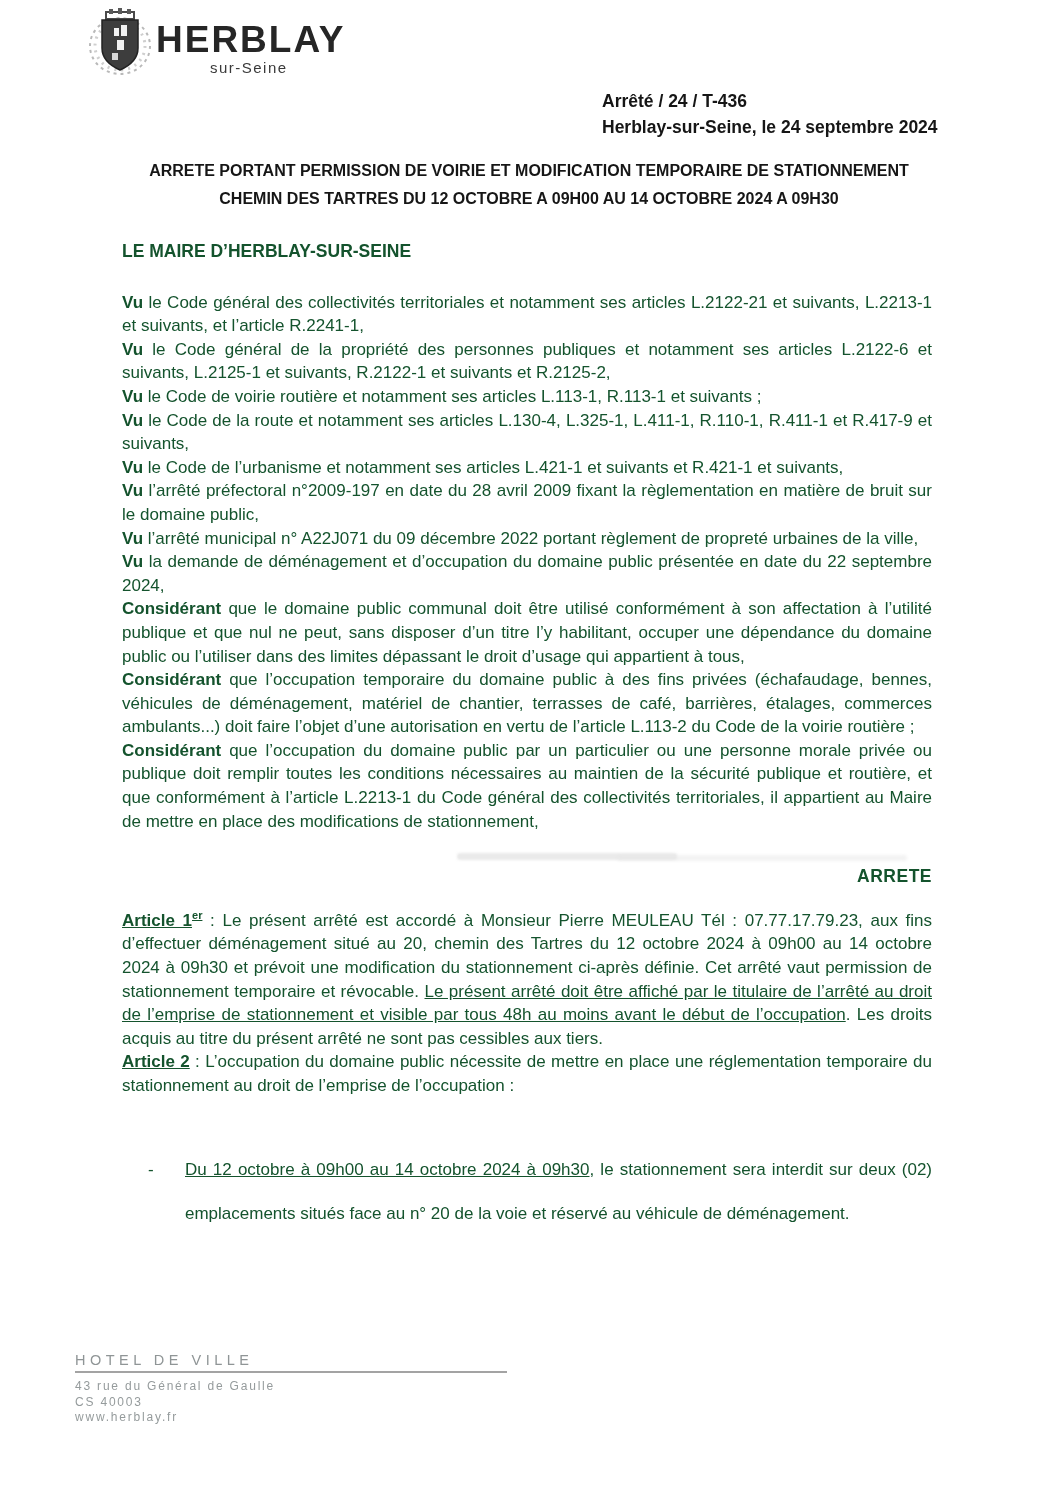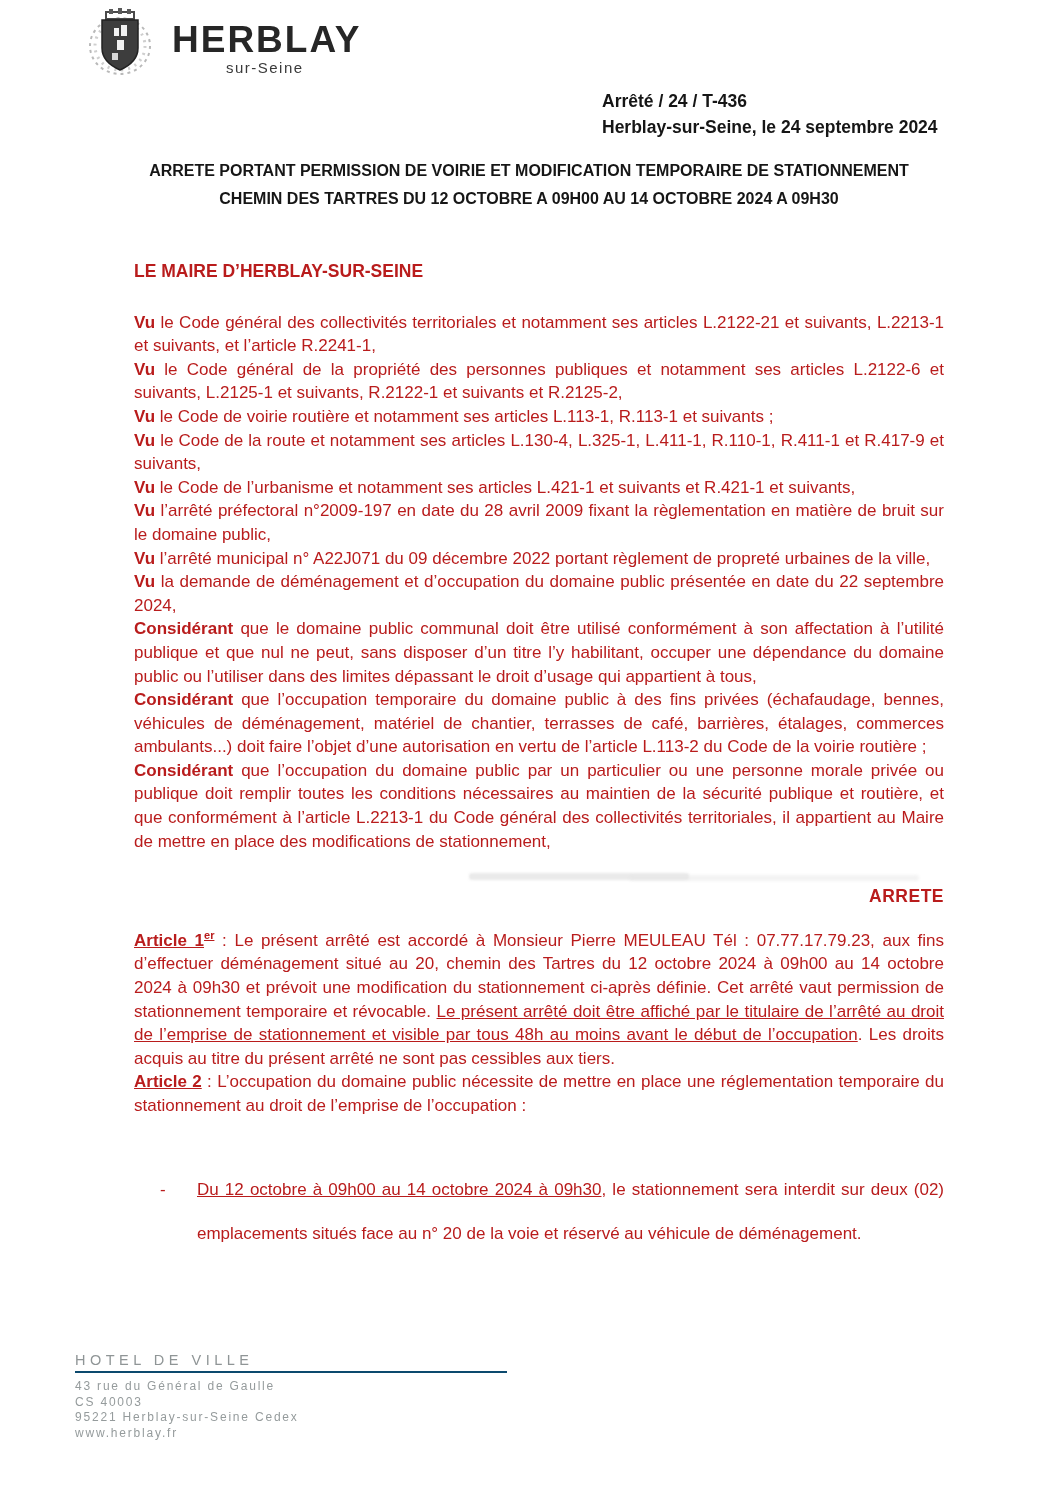--- a/index.html
+++ b/index.html
@@ -9,21 +9,21 @@
     margin:0 auto;
     background:#ffffff;
     font-family:"Liberation Sans", sans-serif;
     color:#1c1c1c;
     overflow:hidden;
   }
 
   
   .logo { position:absolute; left:88px; top:8px; display:flex; align-items:flex-start; }
   .coa { width:64px; height:70px; }
-  .logo-text { margin-left:20px; padding-top:14px; }
+  .logo-text { margin-left:4px; padding-top:14px; }
   .logo-name {
     font-size:37px; font-weight:bold; letter-spacing:2px;
     color:#262626; line-height:36px;
   }
   .logo-sub {
     font-size:15px; letter-spacing:1.5px; color:#3a3a3a;
     text-align:center; padding-right:4px; margin-top:1px;
   }
 
   .refblock {
@@ -32,24 +32,23 @@
   }
 
   .doc-title {
     position:absolute; left:64px; top:157px; width:930px;
     text-align:center; font-weight:bold; font-size:16px; line-height:28px;
     color:#161616;
   }
 
   
   .content {
-    position:absolute; left:122px; top:260px; width:810px;
+    position:absolute; left:122px; top:240px; width:810px;
     font-size:17px; line-height:23.6px; text-align:justify;
-    color:#b91c1c;
-    margin-left:12px;
+    color:#14532d;
   }
   .content p { margin:0; }
   .mayor { font-weight:bold; font-size:17.5px; margin-bottom:27px !important; text-align:left; }
   .b { font-weight:bold; }
   .u { text-decoration:underline; }
   sup { font-size:11px; line-height:0; }
 
   .arrete-wrap { position:relative; margin:32px 0 20px; }
   .arrete { text-align:right; font-weight:bold; font-size:17.5px; letter-spacing:0.5px; }
   .smudge1 {
@@ -64,21 +63,21 @@
   .bullet {
     display:flex; margin-top:50px; line-height:44px;
   }
   .bullet-dash { width:37px; padding-left:26px; flex:none; }
   .bullet-text { flex:1; text-align:justify; }
 
   
   .footer { position:absolute; left:75px; top:1352px; color:#959b9c; }
   .footer-title {
     font-size:14.5px; letter-spacing:4.5px; color:#8f9596;
-    padding-bottom:3px; border-bottom:2px solid #0c4a6e; width:432px;
+    padding-bottom:3px; border-bottom:2px solid #a3a3a3; width:432px;
     margin-bottom:6px;
   }
   .footer-line { font-size:12px; letter-spacing:1.8px; line-height:15.5px; }
 </style>
 </head>
 <body>
 
 <div class="page">
 
   <div class="logo">
@@ -142,17 +141,16 @@
     <div class="bullet">
       <span class="bullet-dash">-</span>
       <span class="bullet-text"><span class="u">Du 12 octobre à 09h00 au 14 octobre 2024 à 09h30</span><span>, le stationnement sera interdit sur deux (02) emplacements situés face au n° 20 de la voie et réservé au véhicule de déménagement.</span></span>
     </div>
   </div>
 
   <div class="footer">
     <div class="footer-title">HOTEL DE VILLE</div>
     <div class="footer-line">43 rue du Général de Gaulle</div>
     <div class="footer-line">CS 40003</div>
-    <div class="footer-line">95221 Herblay-sur-Seine Cedex</div>
     <div class="footer-line">www.herblay.fr</div>
   </div>
 
 </div>
 
 </body></html>

